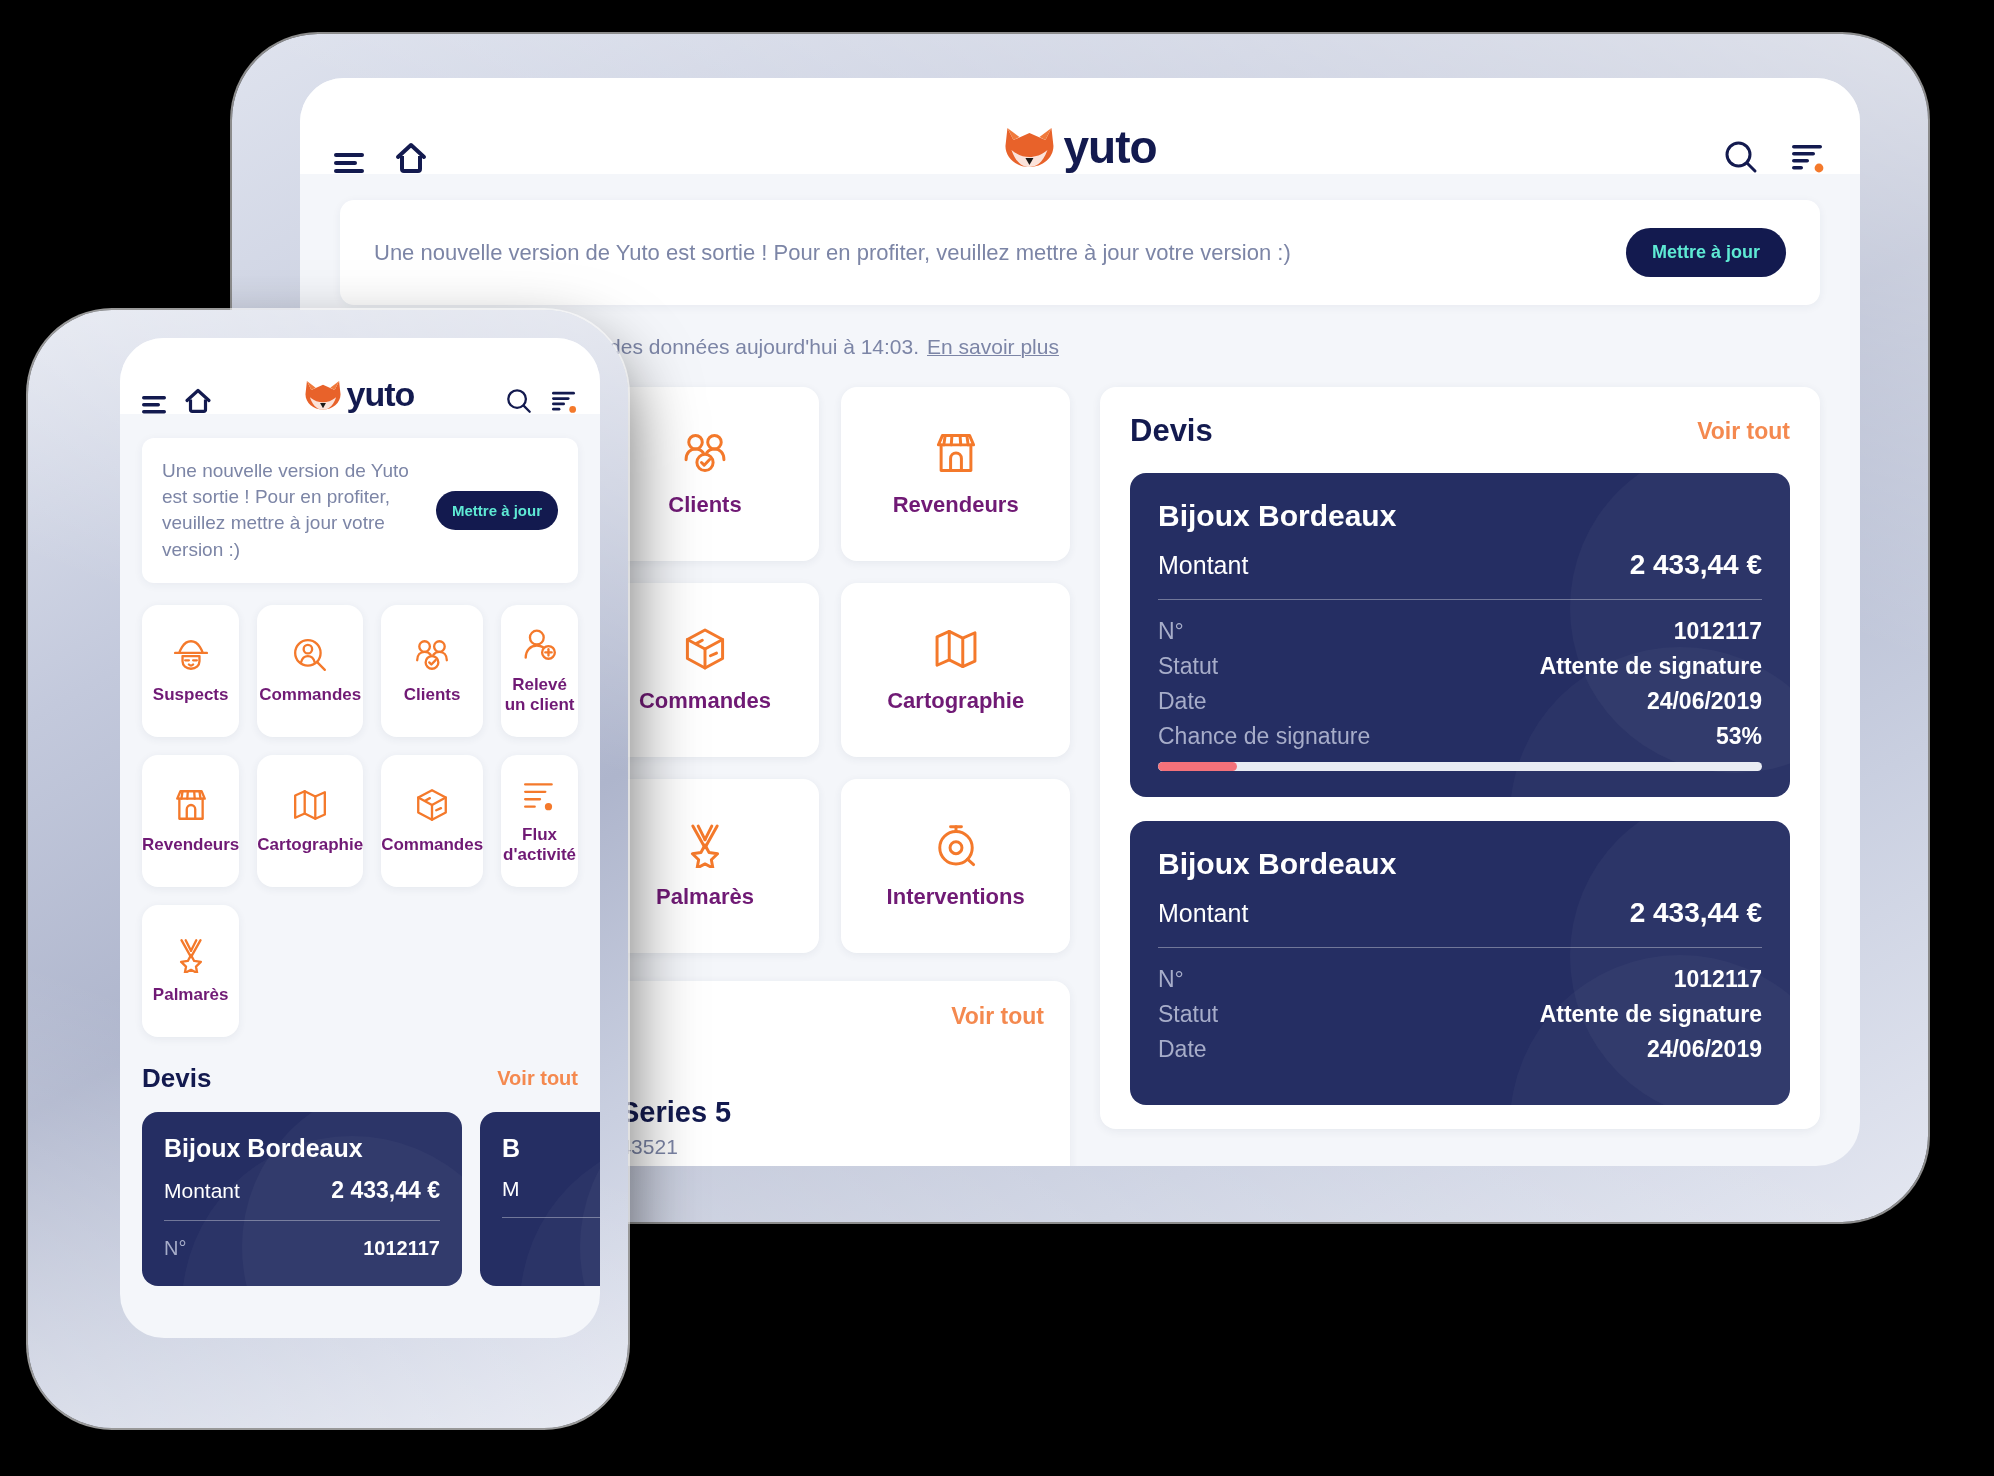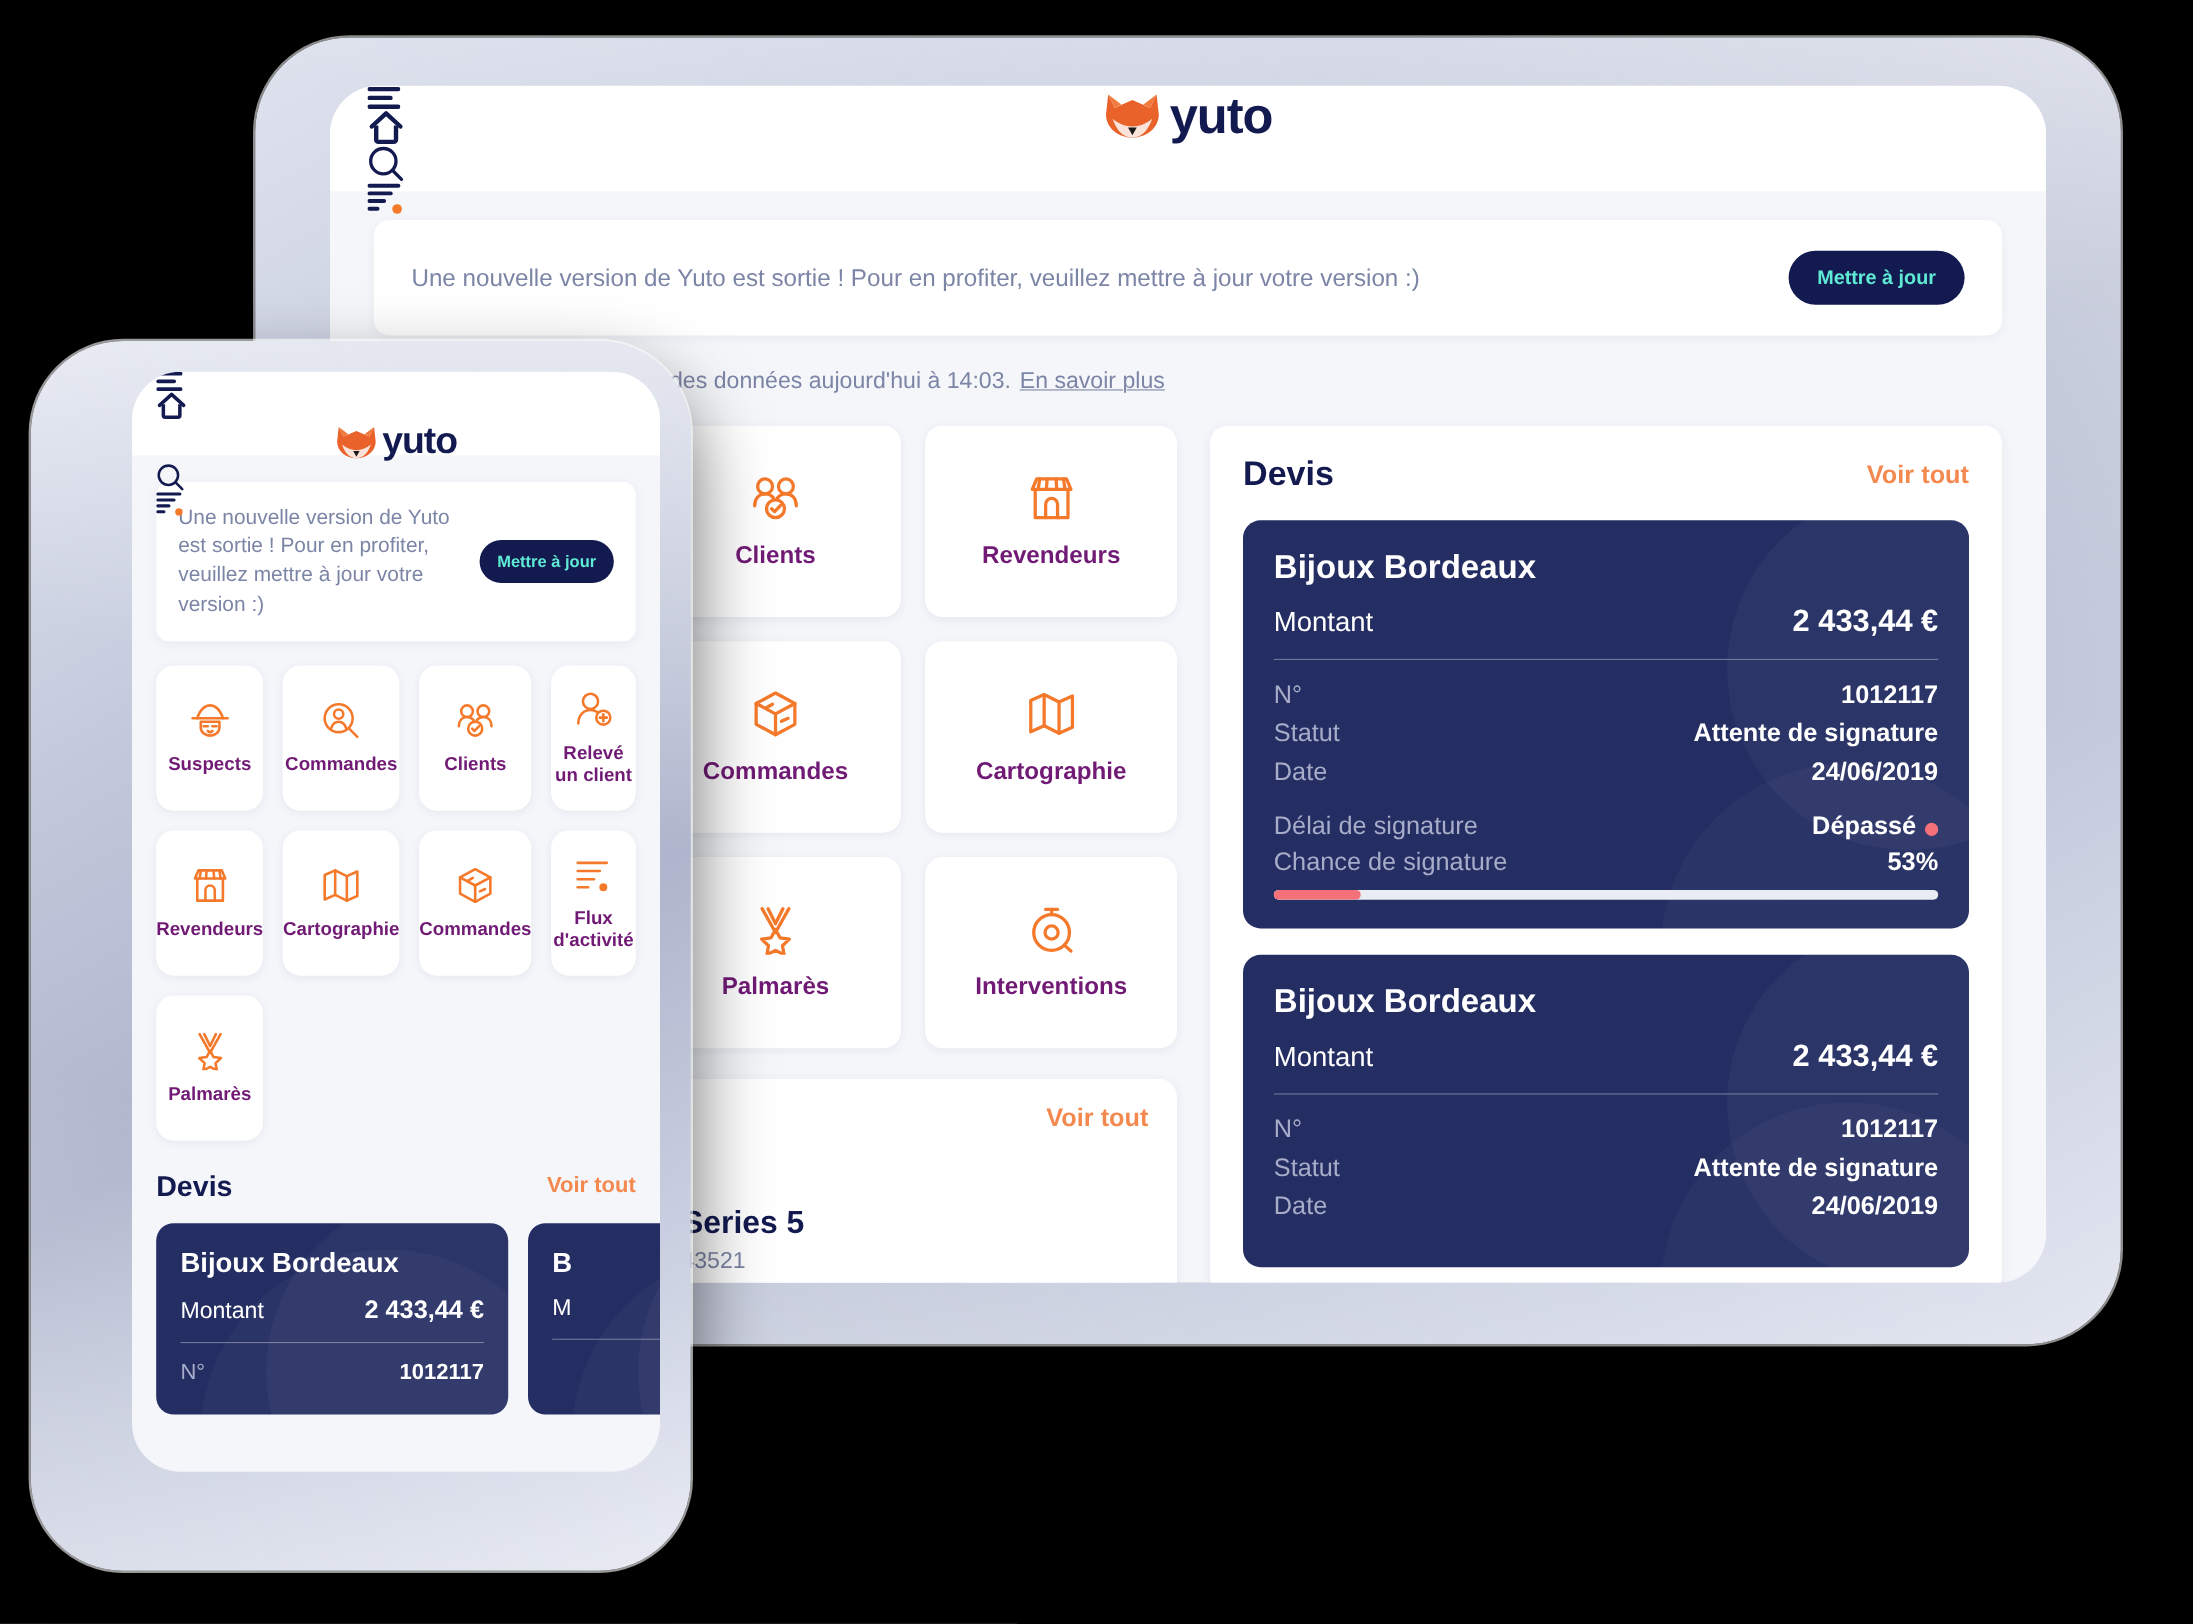--- a/index.html
+++ b/index.html
@@ -28,22 +28,22 @@
   #tablet-bezel { left:232px; top:34px; width:1696px; height:1188px; border-radius:86px; }
   #tablet-screen{ left:300px; top:78px; width:1560px; height:1088px; border-radius:44px; }
 
   
   #phone-bezel { left:28px; top:310px; width:600px; height:1118px; border-radius:84px; z-index:20;
                  box-shadow: 0 0 0 2px rgba(255,255,255,.6), 0 34px 70px rgba(0,0,0,.6); }
   #phone-screen{ left:120px; top:338px; width:480px; height:1000px; border-radius:44px; z-index:21; }
 
   
   .appbar {
-    background:#fff; display:flex; align-items:flex-start;
-    padding: 0 34px; position:relative;flex-direction:column;
+    background:#fff; display:flex; align-items:flex-end;
+    padding: 0 34px; position:relative;
   }
   .appbar .spacer{flex:1;}
   .icon-btn{ display:flex; align-items:center; justify-content:center; cursor:pointer; }
   .logo{ display:flex; align-items:center; gap:8px; }
   .logo-word{ font-weight:800; color:#131a4f; letter-spacing:-1px; }
 
   .content{ padding: 0 40px; }
 
   
   .notif{
@@ -321,24 +321,20 @@
         <span class="d-val" style="font-size:23px;">1012117</span>
       </div>
       <div class="d-row" style="margin-bottom:8px;">
         <span class="d-key" style="font-size:23px;">Statut</span>
         <span class="d-val" style="font-size:23px;">Attente de signature</span>
       </div>
       <div class="d-row" style="margin-bottom:8px;">
         <span class="d-key" style="font-size:23px;">Date</span>
         <span class="d-val" style="font-size:23px;">24/06/2019</span>
       </div>
-      <div class="d-row" style="margin-top:22px;">
-        <span class="d-key" style="font-size:23px;">Délai de signature</span>
-        <span><span class="d-val" style="font-size:23px;">Dépassé</span><i class="dot-red"></i></span>
-      </div>
       <div class="d-row" style="margin-top:6px;">
         <span class="d-key" style="font-size:23px;">Chance de signature</span>
         <span class="d-val" style="font-size:23px;">53%</span>
       </div>
       <div class="bar" style="height:9px;margin-top:12px;">
                   <i style="width:13%"></i>
                 </div>
       </div>
       <div class="devis" style="padding:26px 28px 34px 28px; margin-bottom:24px;">
         <div class="d-title" style="font-size:30px;margin-bottom:16px;">Bijoux Bordeaux</div>

